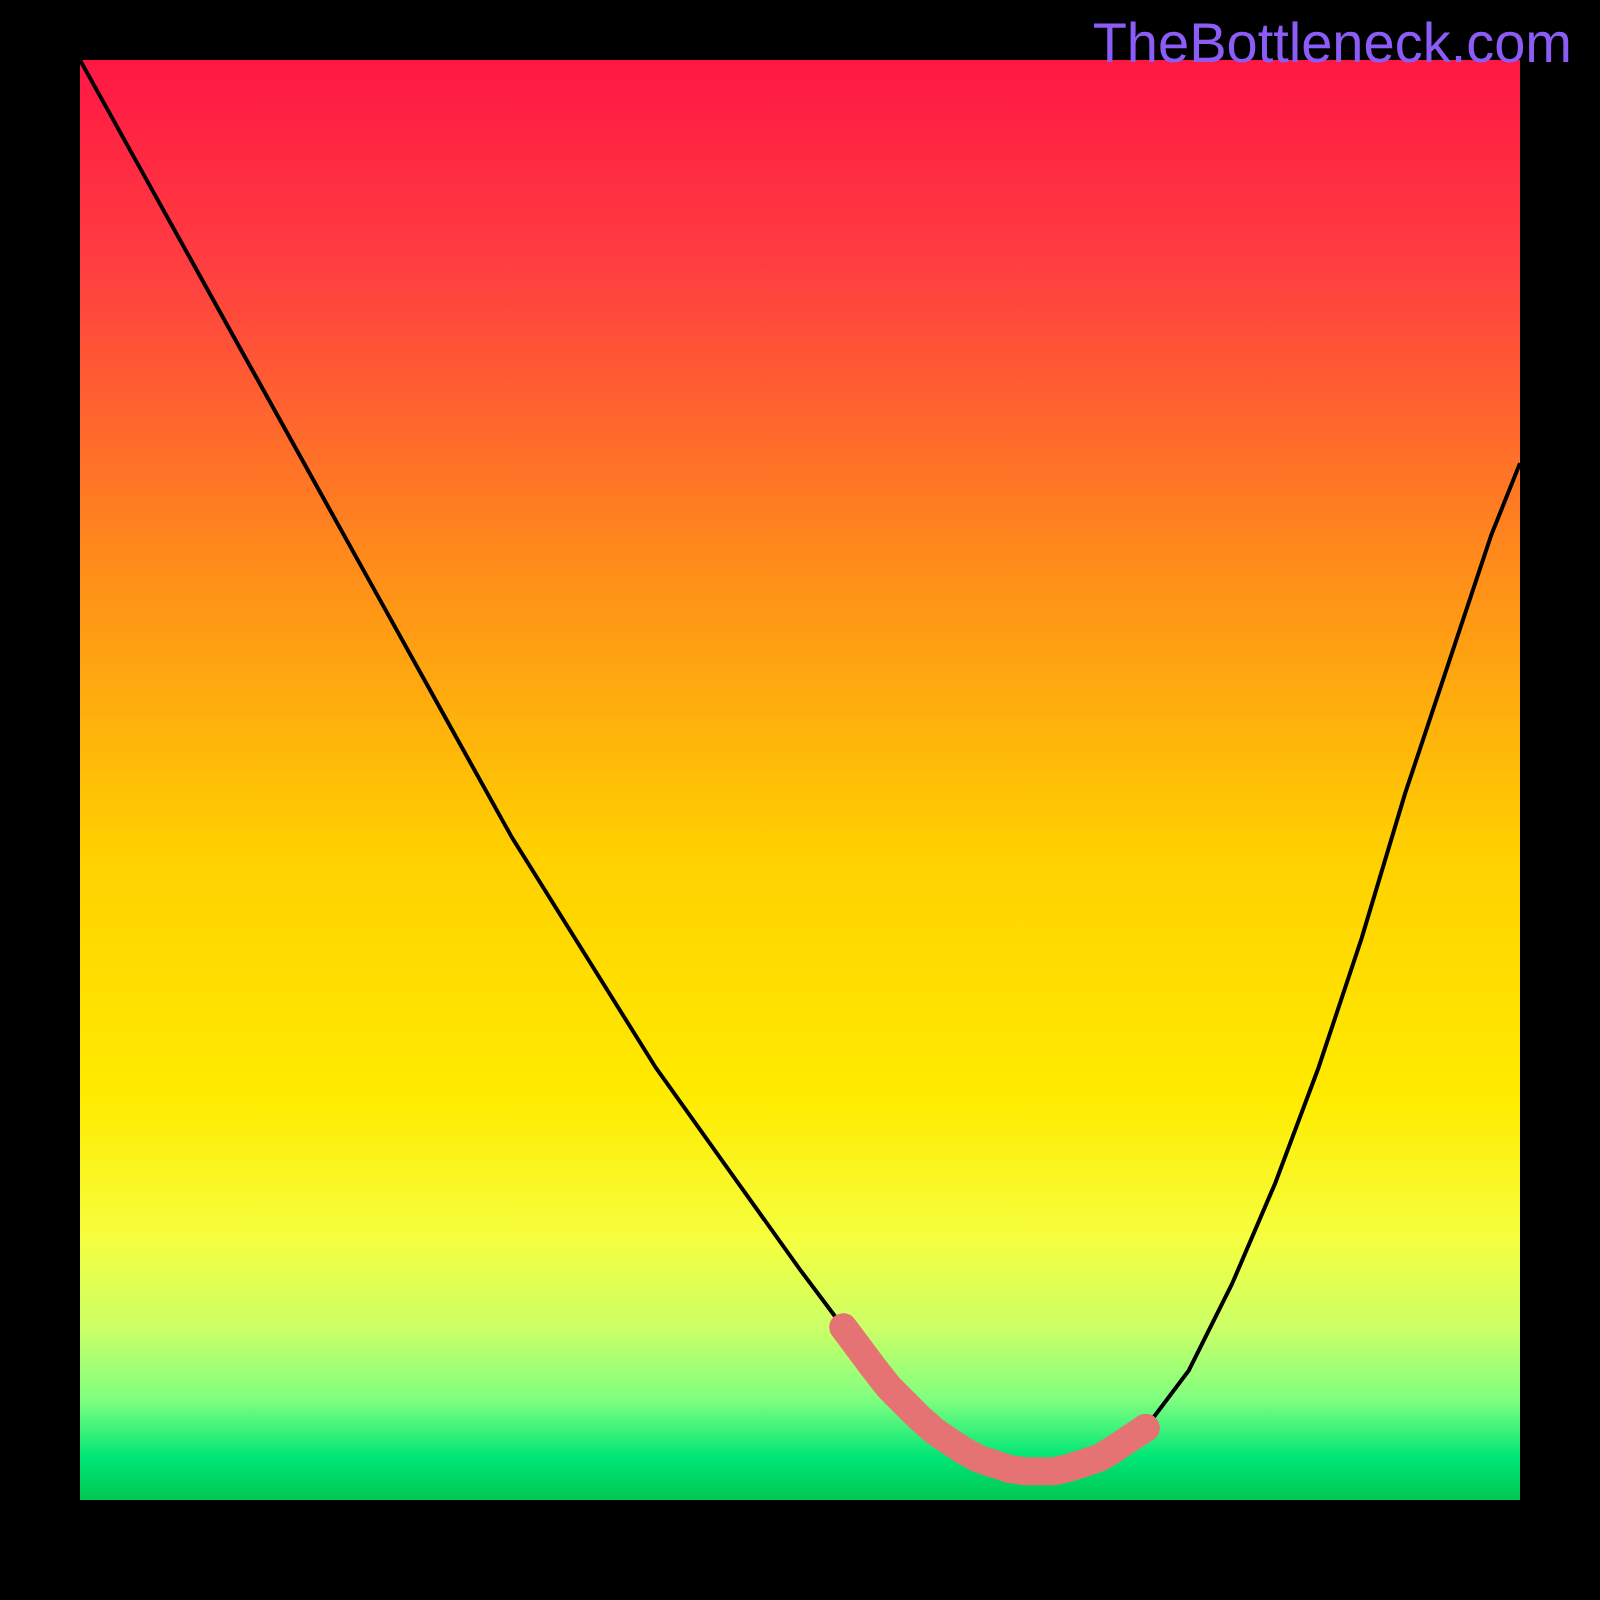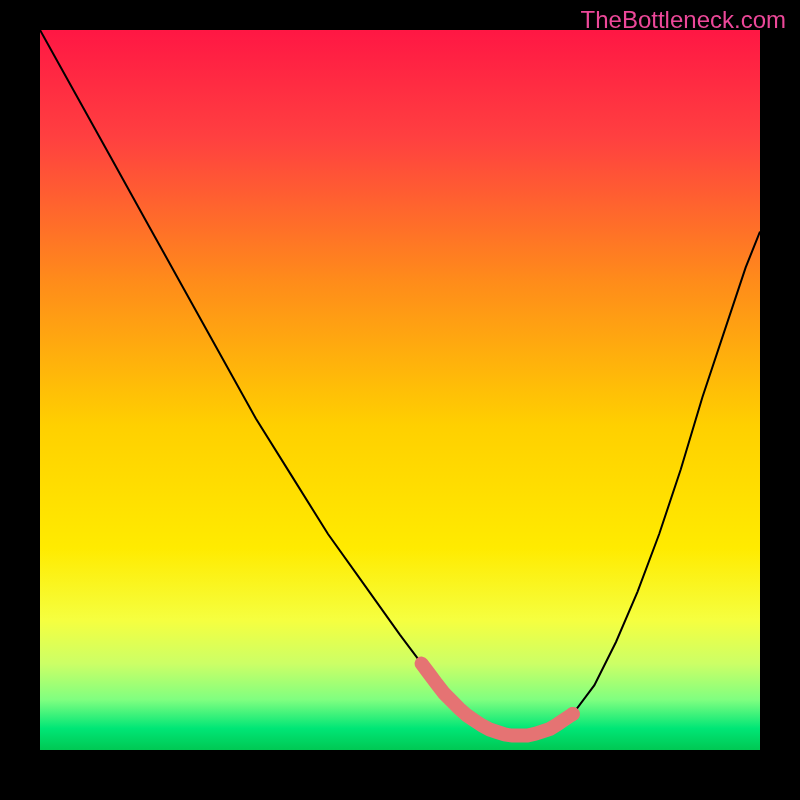--- a/index.html
+++ b/index.html
@@ -13,22 +13,22 @@
   .chart-container {
     position: relative;
     width: 800px;
     height: 800px;
     background: #000;
   }
   .watermark {
     position: absolute;
     top: 6px;
     right: 14px;
-    color: #ec4899;
-    font-size: 24px;
+    color: #8b5cf6;
+    font-size: 28px;
     font-weight: 500;
     z-index: 10;
   }
   .plot-area {
     position: absolute;
     left: 40px;
     top: 30px;
     width: 720px;
     height: 720px;
     overflow: hidden;

